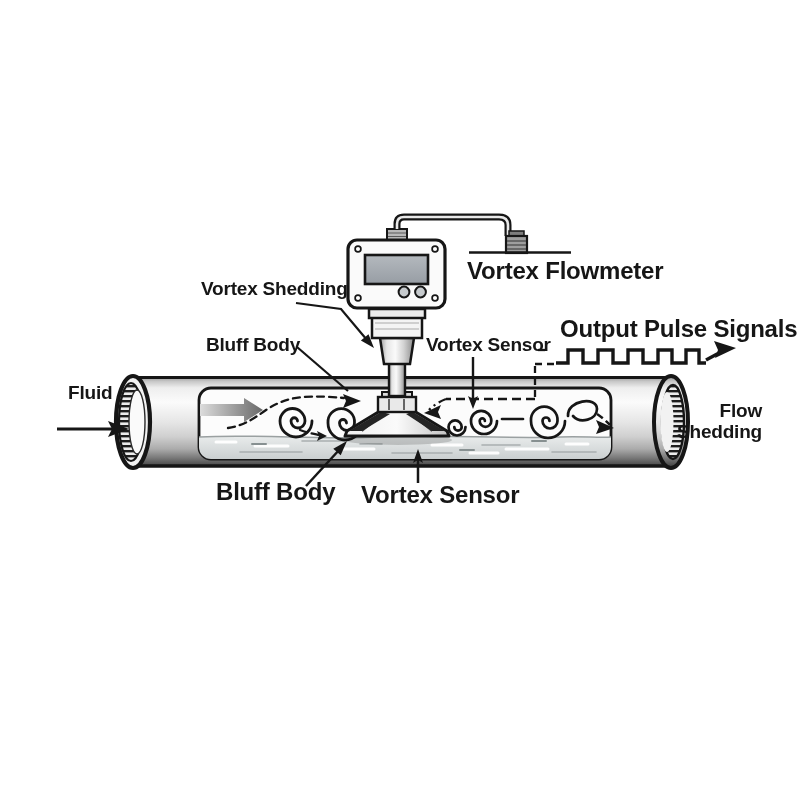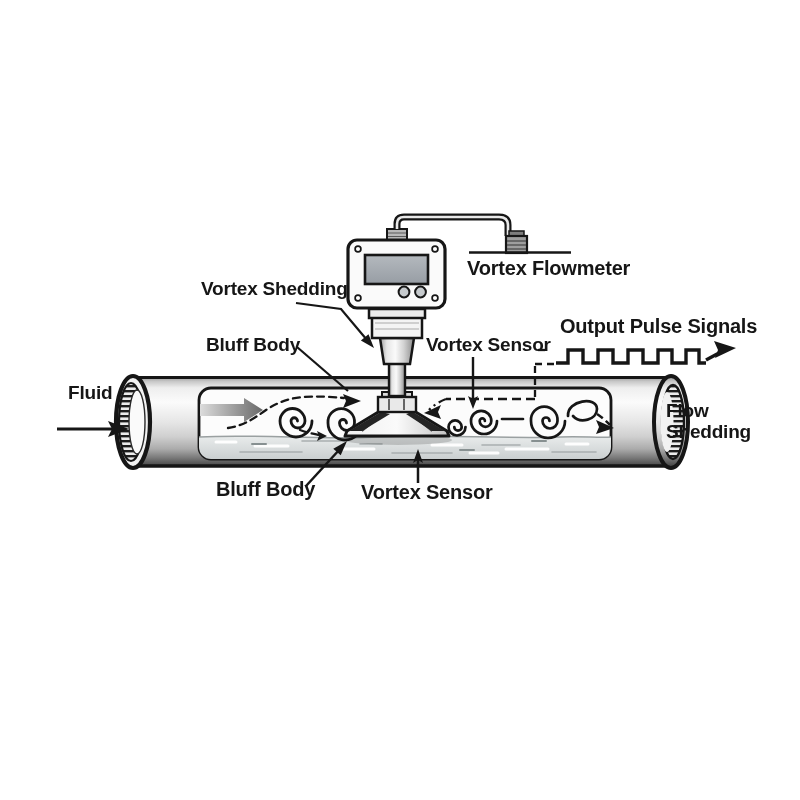--- a/index.html
+++ b/index.html
@@ -1,22 +1,22 @@
 <!DOCTYPE html>
 <html><head>
 <meta charset="utf-8">
 <style>
   html,body{margin:0;padding:0;background:#fff;}
   .stage{position:relative;width:800px;height:800px;background:#fff;overflow:hidden;
          font-family:"Liberation Sans","DejaVu Sans",sans-serif;}
   svg{position:absolute;left:0;top:0;}
   .lbl{position:absolute;color:#161616;font-weight:700;font-size:19px;
        letter-spacing:-0.2px;white-space:nowrap;user-select:none;}
-  .lbl.big{font-size:20px;}
-  #flow-direction{width:96px;text-align:left;line-height:1.12;white-space:normal;}
+  .lbl.big{font-size:24px;}
+  #flow-direction{width:96px;text-align:right;line-height:1.12;white-space:normal;}
 </style>
 </head>
 <body>
 
 <div class="stage">
 
 <svg width="800" height="800" viewBox="0 0 800 800">
   <defs>
     <linearGradient id="pipeG" x1="0" y1="377" x2="0" y2="467" gradientUnits="userSpaceOnUse">
       <stop offset="0" stop-color="#9a9a9a"></stop>

